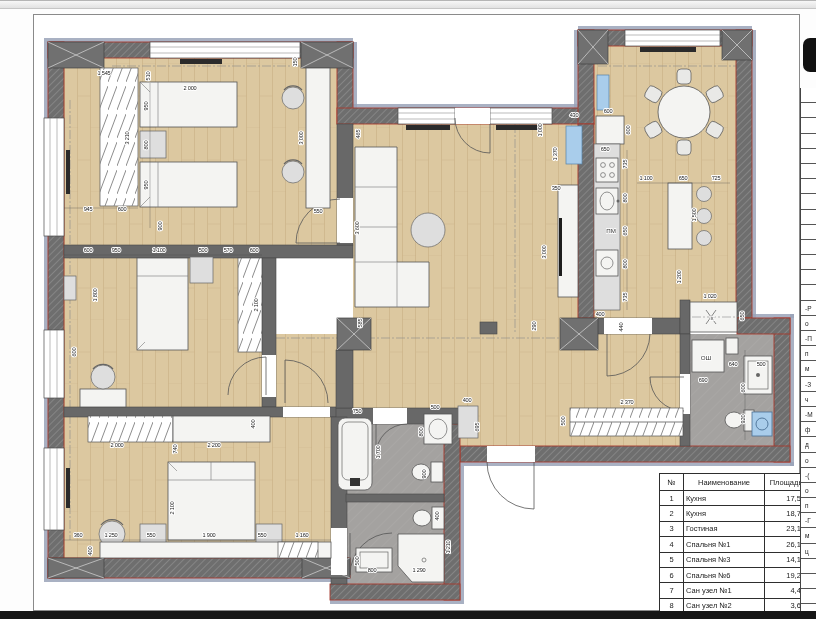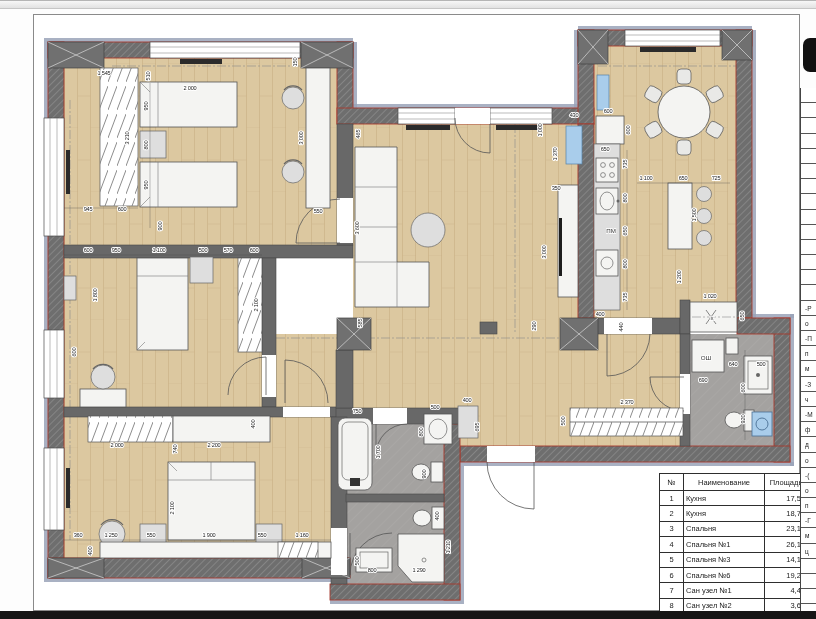--- a/index.html
+++ b/index.html
@@ -549,21 +549,21 @@
           <td class="col-name">Кухня</td>
           <td class="col-area">17,58</td>
         </tr>
         <tr>
           <td class="col-num">2</td>
           <td class="col-name">Кухня</td>
           <td class="col-area">18,74</td>
         </tr>
         <tr>
           <td class="col-num">3</td>
-          <td class="col-name">Спальня</td>
+          <td class="col-name">Гостиная</td>
           <td class="col-area">23,10</td>
         </tr>
         <tr>
           <td class="col-num">4</td>
           <td class="col-name">Спальня №1</td>
           <td class="col-area">26,19</td>
         </tr>
         <tr>
           <td class="col-num">5</td>
           <td class="col-name">Спальня №3</td>

